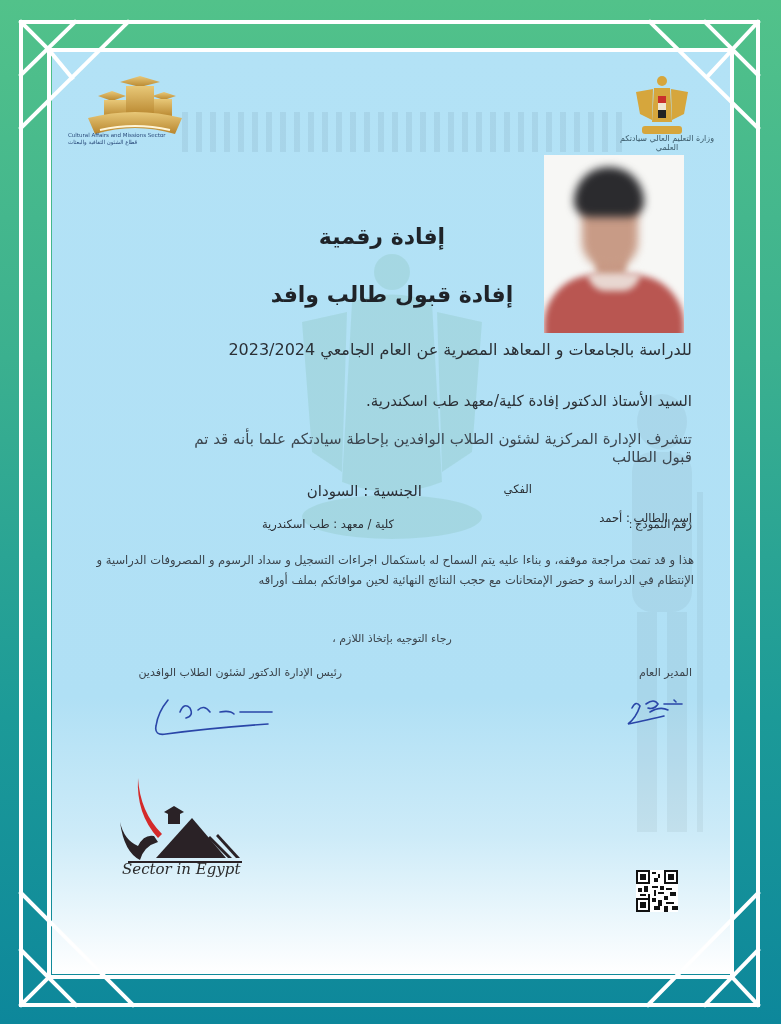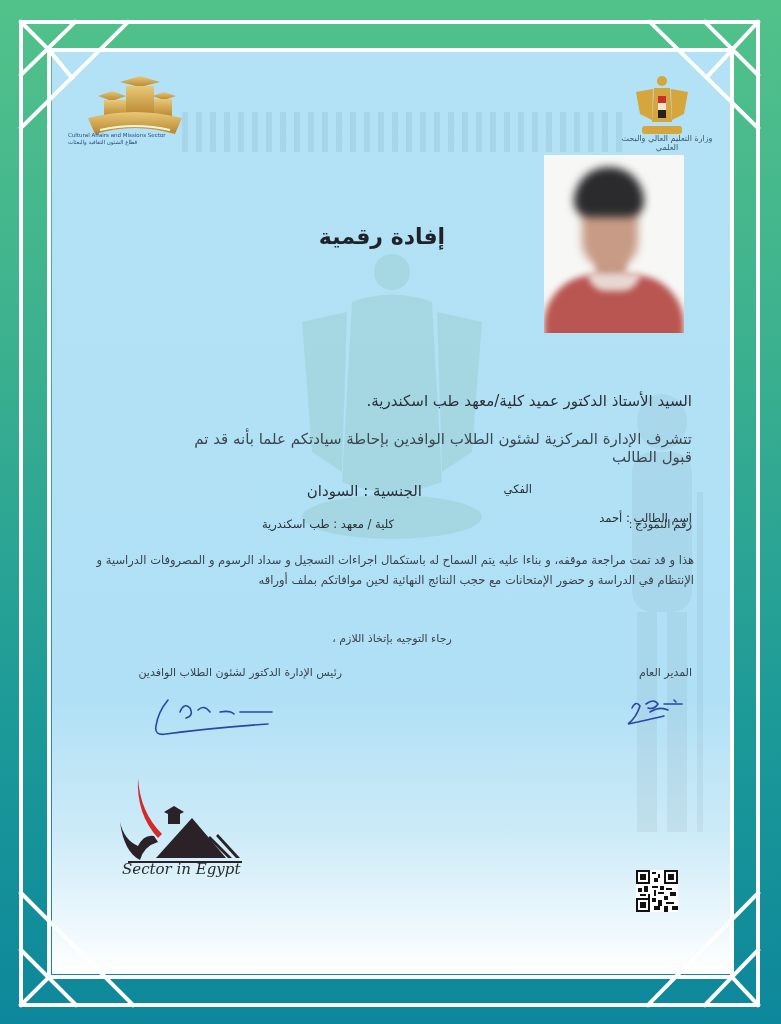--- a/index.html
+++ b/index.html
@@ -123,32 +123,34 @@
       <circle cx="28" cy="7" r="5"></circle>
       <path d="M20 14 L36 14 L38 48 L18 48 Z"></path>
       <path d="M2 18 L19 15 L18 46 L6 40 Z"></path>
       <path d="M54 18 L37 15 L38 46 L50 40 Z"></path>
       <rect x="8" y="52" width="40" height="8" rx="3"></rect>
     </g>
     <rect x="24" y="22" width="8" height="22" fill="#f0e6d0"></rect>
     <rect x="24" y="22" width="8" height="7" fill="#c9302c"></rect>
     <rect x="24" y="36" width="8" height="8" fill="#222"></rect>
   </svg>
-  <div class="logo-right-caption">وزارة التعليم العالي والبحث العلمي</div>
+  <div class="logo-right-caption">وزارة التعليم العالي سيادتكم العلمي</div>
 
   <div class="photo">
     <div class="shirt"></div>
     <div class="neck"></div>
     <div class="collar"></div>
     <div class="face"></div>
     <div class="hair"></div>
   </div>
 
   <div class="rtl title1">إفادة رقمية</div>
-  <div class="rtl addressee">السيد الأستاذ الدكتور عميد كلية/معهد طب اسكندرية.</div>
+  <div class="rtl title2">إفادة قبول طالب وافد</div>
+  <div class="rtl subtitle">للدراسة بالجامعات و المعاهد المصرية عن العام الجامعي 2023/2024</div>
+  <div class="rtl addressee">السيد الأستاذ الدكتور إفادة كلية/معهد طب اسكندرية.</div>
   <div class="rtl intro">تتشرف الإدارة المركزية لشئون الطلاب الوافدين بإحاطة سيادتكم علما بأنه قد تم قبول الطالب</div>
 
   <div class="rtl f-name-label">إسم الطالب : أحمد</div>
   <div class="rtl f-name-2">الفكي</div>
   <div class="rtl f-nat">الجنسية : السودان</div>
   <div class="rtl f-model">رقم النموذج :</div>
   <div class="rtl f-college">كلية / معهد : طب اسكندرية</div>
 
   <div class="rtl body-text">هذا و قد تمت مراجعة موقفه، و بناءا عليه يتم السماح له باستكمال اجراءات التسجيل و سداد الرسوم و المصروفات الدراسية و الإنتظام في الدراسة و حضور الإمتحانات مع حجب النتائج النهائية لحين موافاتكم بملف أوراقه</div>
   <div class="rtl closing">رجاء التوجيه بإتخاذ اللازم ،</div>

